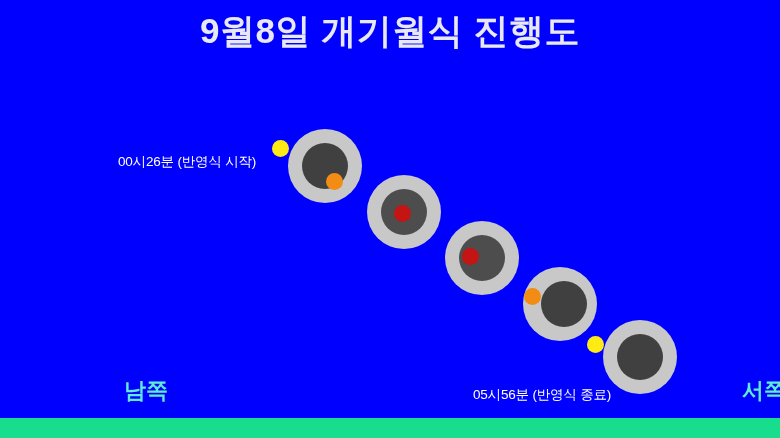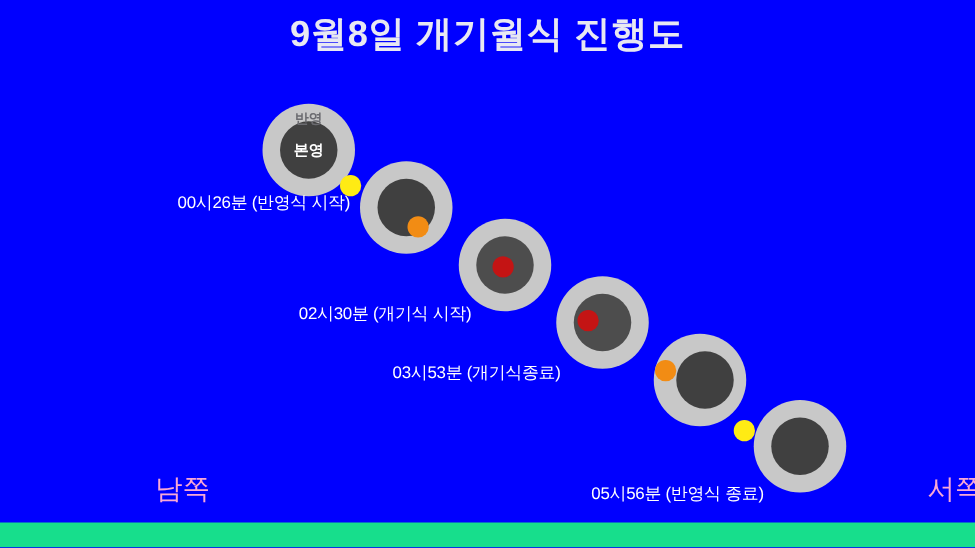--- a/index.html
+++ b/index.html
@@ -19,21 +19,21 @@
     height: 438px;
     background: #0000ff;
   }
   #title {
     position: absolute;
     top: 8px;
     left: 0;
     width: 780px;
     text-align: center;
     color: #e8e8f2;
-    font-size: 29px;
+    font-size: 35px;
     font-weight: bold;
     letter-spacing: 0.5px;
     white-space: nowrap;
   }
   .moon {
     position: absolute;
   }
   .penumbra {
     position: absolute;
     border-radius: 50%;
@@ -71,69 +71,61 @@
   }
   .time-label {
     position: absolute;
     color: #ffffff;
     font-size: 13.5px;
     white-space: nowrap;
     letter-spacing: -0.2px;
   }
   .direction-label {
     position: absolute;
-    color: #f9a8d4;
+    color: #5eead4;
     font-size: 22px;
-    font-weight: normal;
+    font-weight: bold;
     white-space: nowrap;
   }
   #ground {
     position: absolute;
     left: 0;
     bottom: 0;
     width: 780px;
     height: 20px;
     background: #17de8c;
   }
 </style>
 </head>
 <body>
 
 <div id="stage">
 
   <div id="title">9월8일 개기월식 진행도</div>
 
-  <div class="moon" style="left:210px; top:83px; width:74px; height:74px;">
-    <div class="penumbra" style="left:0; top:0; width:74px; height:74px;"></div>
-    <div class="umbra" style="left:14px; top:14px; width:46px; height:46px;"></div>
-    <div class="ring-label" style="left:17px; top:4px; width:40px;">반영</div>
-    <div class="umbra-label" style="left:17px; top:29px; width:40px;">본영</div>
-  </div>
   <div class="marker" style="left:272px; top:140px; width:17px; height:17px; background:#ffeb14;"></div>
-  <div class="time-label" style="left:118px; top:153px;margin-left:24px;">00시26분 (반영식 시작)</div>
+  <div class="time-label" style="left:118px; top:153px;">00시26분 (반영식 시작)</div>
 
   <div class="moon" style="left:288px; top:129px; width:74px; height:74px;">
     <div class="penumbra" style="left:0; top:0; width:74px; height:74px;"></div>
     <div class="umbra" style="left:14px; top:14px; width:46px; height:46px;"></div>
   </div>
   <div class="marker" style="left:326px; top:173px; width:17px; height:17px; background:#f28c14;"></div>
 
   <div class="moon" style="left:367px; top:175px; width:74px; height:74px;">
     <div class="penumbra" style="left:0; top:0; width:74px; height:74px;"></div>
     <div class="umbra-shaded" style="left:14px; top:14px; width:46px; height:46px;"></div>
   </div>
   <div class="marker" style="left:394px; top:205px; width:17px; height:17px; background:#c41414;"></div>
-  <div class="time-label" style="left:239px; top:242px;">02시30분 (개기식 시작)</div>
 
   <div class="moon" style="left:445px; top:221px; width:74px; height:74px;">
     <div class="penumbra" style="left:0; top:0; width:74px; height:74px;"></div>
     <div class="umbra-shaded" style="left:14px; top:14px; width:46px; height:46px;"></div>
   </div>
   <div class="marker" style="left:462px; top:248px; width:17px; height:17px; background:#c41414;"></div>
-  <div class="time-label" style="left:314px; top:289px;">03시53분 (개기식종료)</div>
 
   <div class="moon" style="left:523px; top:267px; width:74px; height:74px;">
     <div class="penumbra" style="left:0; top:0; width:74px; height:74px;"></div>
     <div class="umbra" style="left:18px; top:14px; width:46px; height:46px;"></div>
   </div>
   <div class="marker" style="left:524px; top:288px; width:17px; height:17px; background:#f28c14;"></div>
 
   <div class="moon" style="left:603px; top:320px; width:74px; height:74px;">
     <div class="penumbra" style="left:0; top:0; width:74px; height:74px;"></div>
     <div class="umbra" style="left:14px; top:14px; width:46px; height:46px;"></div>

